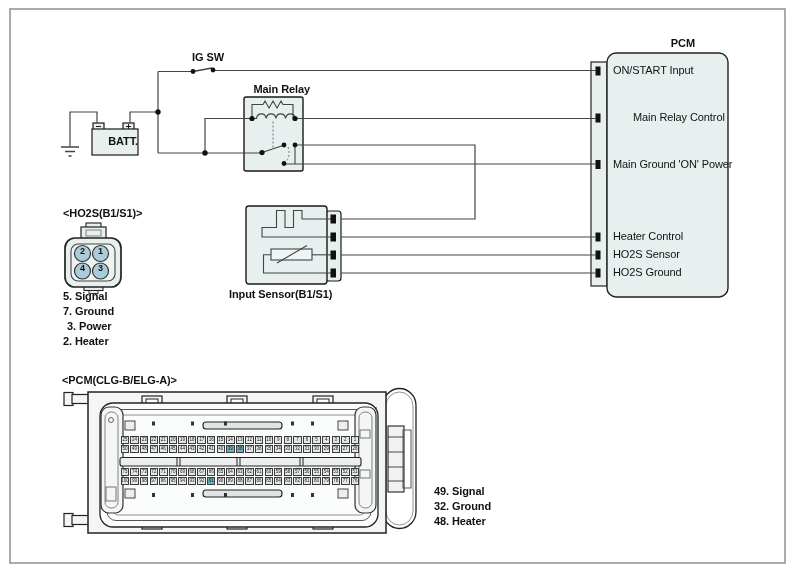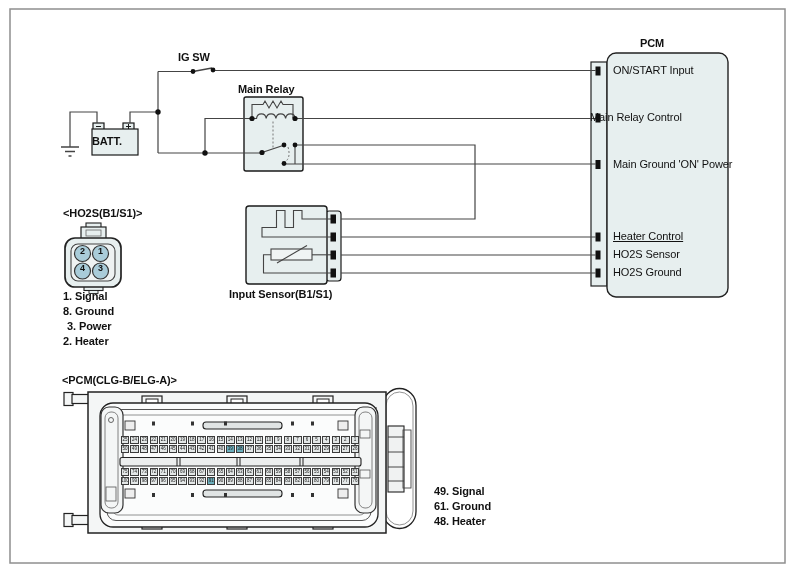--- a/index.html
+++ b/index.html
@@ -2,21 +2,21 @@
 <html style="--hl: #6cafbd;"><head>
 <meta charset="utf-8">
 <style>
   html,body{margin:0;padding:0;background:#ffffff;}
   .canvas{position:relative;width:795px;height:572px;background:#fff;overflow:hidden;
           font-family:"Liberation Sans",sans-serif;}
   svg{position:absolute;left:0;top:0;}
   .lbl{position:absolute;font:bold 11px "Liberation Sans",sans-serif;color:#111;
        white-space:nowrap;letter-spacing:-0.1px;}
   .lbl.plain{font-weight:normal;}
-  .lbl.ctr{text-align:left;}
+  .lbl.ctr{text-align:right;}
   .pinnum{position:absolute;width:16px;height:16px;line-height:16px;text-align:center;
           font:bold 9px "Liberation Sans",sans-serif;color:#111;}
   .pcell{position:absolute;width:8.4px;height:8.2px;background:#e3e7e7;
          border:1px solid #3c3c3c;box-sizing:border-box;
          font:4.5px "Liberation Sans",sans-serif;color:#222;
          display:flex;align-items:center;justify-content:center;overflow:hidden;}
   .pcell.hl{background:var(--hl,#6cafbd);}
 </style>
 </head>
 <body>
@@ -228,38 +228,38 @@
 
 <div class="lbl ctr" style="left:178px;top:51px;width:46px;">IG SW</div>
 <div class="lbl ctr" style="left:92px;top:135px;width:46px;">BATT.</div>
 <div class="lbl ctr" style="left:238px;top:83px;width:72px;">Main Relay</div>
 <div class="lbl ctr" style="left:640px;top:37px;width:55px;">PCM</div>
 <div class="lbl" style="left:229px;top:288px;">Input Sensor(B1/S1)</div>
 <div class="lbl" style="left:63px;top:207px;">&lt;HO2S(B1/S1)&gt;</div>
 <div class="lbl" style="left:62px;top:374px;">&lt;PCM(CLG-B/ELG-A)&gt;</div>
 
 <div class="lbl plain" style="left:613px;top:64px;">ON/START Input</div>
-<div class="lbl plain" style="left:590px;top:111px;">Main Relay Control</div>
+<div class="lbl plain" style="left:633px;top:111px;">Main Relay Control</div>
 <div class="lbl plain" style="left:613px;top:158px;">Main Ground 'ON' Power</div>
-<div class="lbl plain" style="left:613px;top:230px;text-decoration:underline;">Heater Control</div>
+<div class="lbl plain" style="left:613px;top:230px;">Heater Control</div>
 <div class="lbl plain" style="left:613px;top:248px;">HO2S Sensor</div>
 <div class="lbl plain" style="left:613px;top:266px;">HO2S Ground</div>
 
 <div class="pinnum" style="left:74.5px;top:245.5px;">2</div>
 <div class="pinnum" style="left:92.5px;top:245.5px;">1</div>
 <div class="pinnum" style="left:74.5px;top:263px;">4</div>
 <div class="pinnum" style="left:92.5px;top:263px;">3</div>
 
-<div class="lbl" style="left:63px;top:290px;">1. Signal</div>
-<div class="lbl" style="left:63px;top:305px;">8. Ground</div>
+<div class="lbl" style="left:63px;top:290px;">5. Signal</div>
+<div class="lbl" style="left:63px;top:305px;">7. Ground</div>
 <div class="lbl" style="left:67px;top:320px;">3. Power</div>
 <div class="lbl" style="left:63px;top:335px;">2. Heater</div>
 
 <div class="lbl" style="left:434px;top:485px;">49. Signal</div>
-<div class="lbl" style="left:434px;top:500px;">61. Ground</div>
+<div class="lbl" style="left:434px;top:500px;">32. Ground</div>
 <div class="lbl" style="left:434px;top:515px;">48. Heater</div>
 
 <div id="pinGrid">
       <div class="pcell" style="left: 120.8px; top: 435.5px;">25</div>
       <div class="pcell" style="left: 130.38px; top: 435.5px;">24</div>
       <div class="pcell" style="left: 139.96px; top: 435.5px;">23</div>
       <div class="pcell" style="left: 149.54px; top: 435.5px;">22</div>
       <div class="pcell" style="left: 159.12px; top: 435.5px;">21</div>
       <div class="pcell" style="left: 168.7px; top: 435.5px;">20</div>
       <div class="pcell" style="left: 178.28px; top: 435.5px;">19</div>

